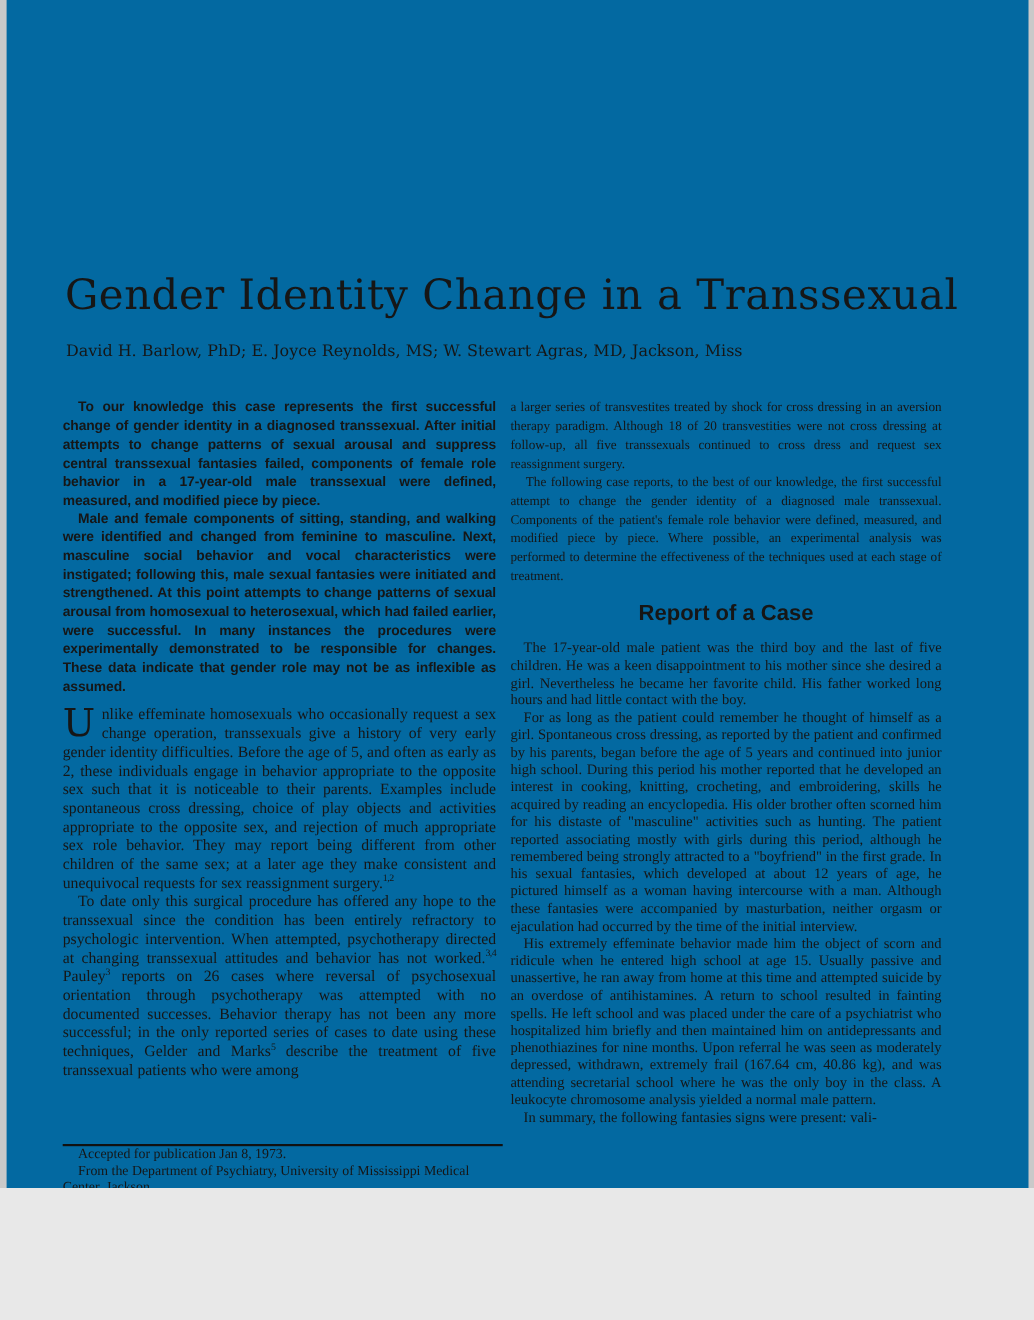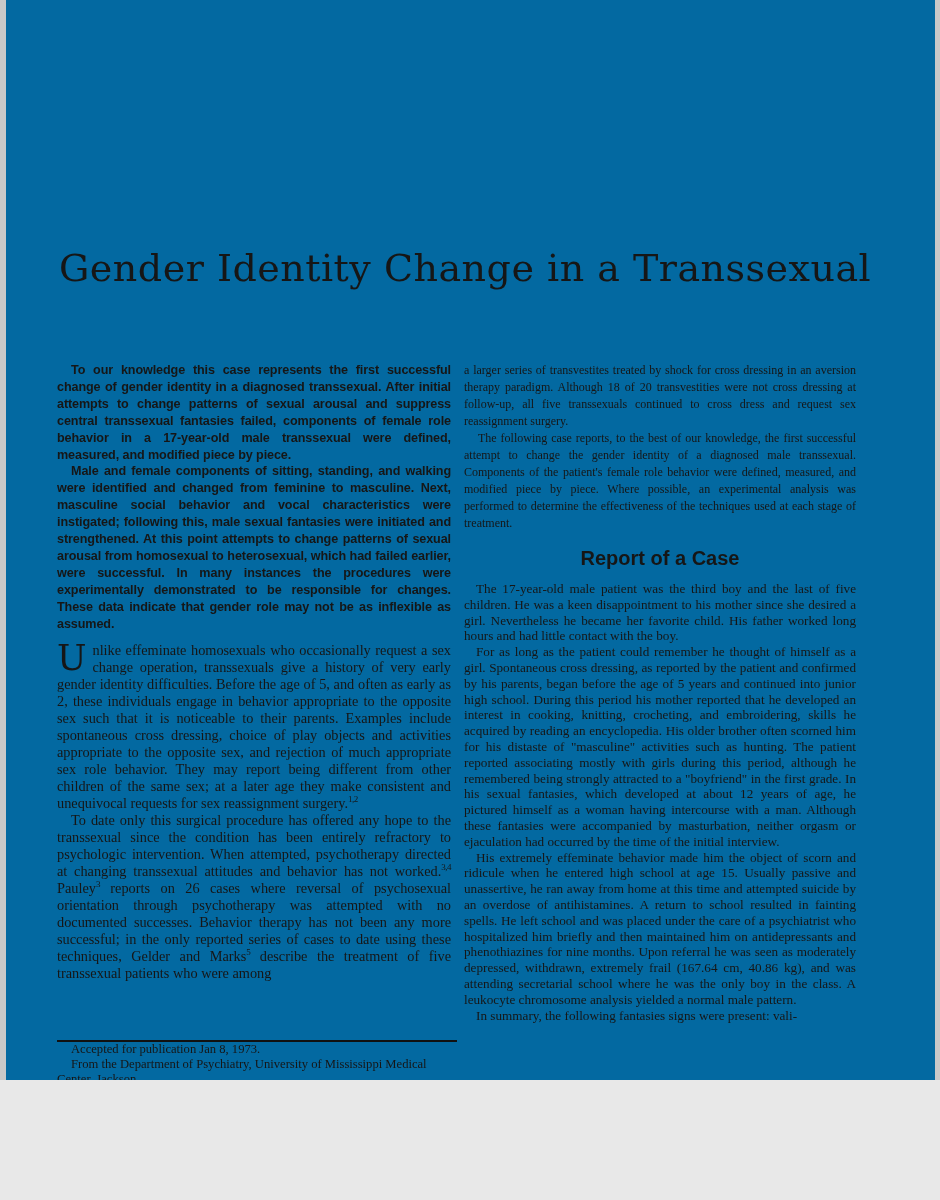--- a/index.html
+++ b/index.html
@@ -75,20 +75,21 @@
   }
 </style>
 </head>
 <body>
 
 <div class="sheet">
   <div class="scan-edge left"></div>
   <div class="scan-edge right"></div>
 
   <div class="title">Gender Identity Change in a Transsexual</div>
+  <div class="authors">David H. Barlow, PhD; E. Joyce Reynolds, MS; W. Stewart Agras, MD, Jackson, Miss</div>
 
   <div class="col-left">
     <div class="abstract">
       <p>To our knowledge this case represents the first successful change of gender identity in a diagnosed transsexual. After initial attempts to change patterns of sexual arousal and suppress central transsexual fantasies failed, components of female role behavior in a 17-year-old male transsexual were defined, measured, and modified piece by piece.</p>
       <p>Male and female components of sitting, standing, and walking were identified and changed from feminine to masculine. Next, masculine social behavior and vocal characteristics were instigated; following this, male sexual fantasies were initiated and strengthened. At this point attempts to change patterns of sexual arousal from homosexual to heterosexual, which had failed earlier, were successful. In many instances the procedures were experimentally demonstrated to be responsible for changes. These data indicate that gender role may not be as inflexible as assumed.</p>
     </div>
     <div class="bodytext">
       <p class="first"><span class="dropcap">U</span><span>nlike effeminate homosexuals who occasionally request a sex change operation, transsexuals give a history of very early gender identity difficulties. Before the age of 5, and often as early as 2, these individuals engage in behavior appropriate to the opposite sex such that it is noticeable to their parents. Examples include spontaneous cross dressing, choice of play objects and activities appropriate to the opposite sex, and rejection of much appropriate sex role behavior. They may report being different from other children of the same sex; at a later age they make consistent and unequivocal requests for sex reassignment surgery.</span><sup class="ref">1,2</sup></p>
       <p><span>To date only this surgical procedure has offered any hope to the transsexual since the condition has been entirely refractory to psychologic intervention. When attempted, psychotherapy directed at changing transsexual attitudes and behavior has not worked.</span><sup class="ref">3,4</sup><span> Pauley</span><sup class="ref">3</sup><span> reports on 26 cases where reversal of psychosexual orientation through psychotherapy was attempted with no documented successes. Behavior therapy has not been any more successful; in the only reported series of cases to date using these techniques, Gelder and Marks</span><sup class="ref">5</sup><span> describe the treatment of five transsexual patients who were among</span></p>
     </div>

